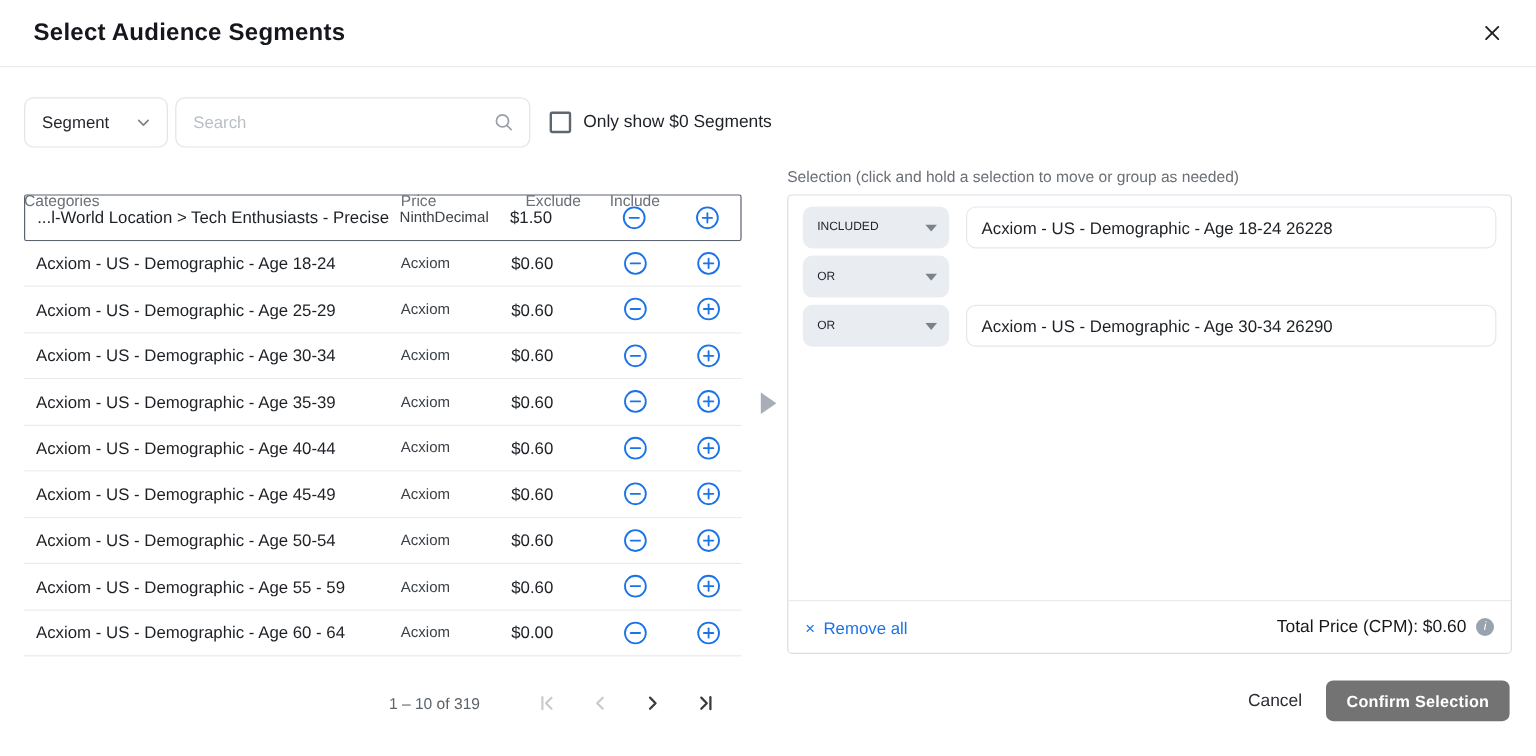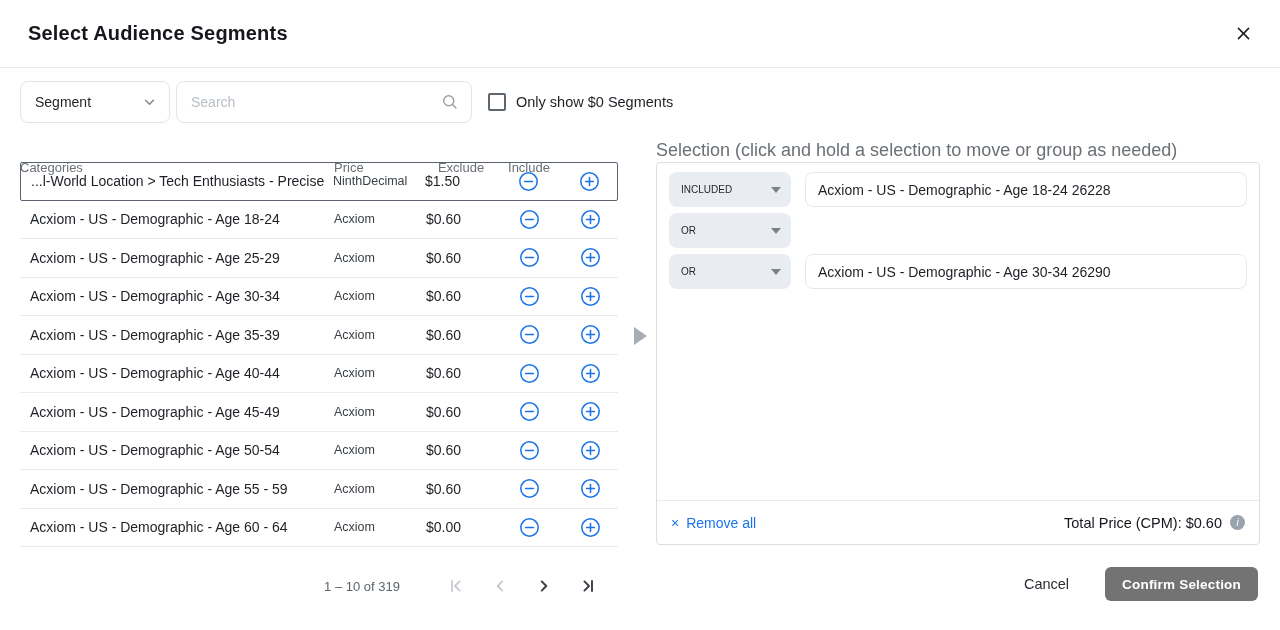--- a/index.html
+++ b/index.html
@@ -7,32 +7,32 @@
   body {
     font-family: "Liberation Sans", sans-serif;
     background: #ffffff;
     color: #1d2025;
     position: relative;
     overflow: hidden;
   }
 
   
   .header {
-    position: absolute; top: 0; left: 0; width: 1280px; height: 68px;
+    position: absolute; top: 0; left: 0; width: 1280px; height: 56px;
     border-bottom: 1px solid #e8eaed;
     display: flex; align-items: center; justify-content: space-between;
     padding: 0 28px;
   }
   .title { font-size: 20px; font-weight: 700; color: #15171c; letter-spacing: .2px; }
   .close-btn { width: 18px; height: 18px; cursor: pointer; display: flex; align-items: center; justify-content: center; }
 
   
   .toolbar { position: absolute; top: 81px; left: 20px; display: flex; align-items: center; }
   .segment-select {
-    width: 150px; height: 42px; border: 1px solid #e2e4e8; border-radius: 8px;
+    width: 120px; height: 42px; border: 1px solid #e2e4e8; border-radius: 8px;
     display: flex; align-items: center; justify-content: space-between;
     padding: 0 14px; font-size: 14px; color: #24272c; margin-right: 6px; cursor: pointer; background:#fff;
   }
   .search-box {
     width: 296px; height: 42px; border: 1px solid #e2e4e8; border-radius: 8px;
     display: flex; align-items: center; padding: 0 12px 0 14px; margin-right: 16px; background:#fff;
   }
   .search-box input { border: none; outline: none; flex: 1; font-size: 14px; font-family: inherit; color: #24272c; background: transparent; }
   .search-box input::placeholder { color: #b9bfc7; }
   .checkbox-row { display: flex; align-items: center; gap: 10px; cursor: pointer; }
@@ -62,21 +62,21 @@
   .panel-arrow {
     position: absolute; left: 634px; top: 327px;
     width: 0; height: 0;
     border-left: 13px solid #a8aeb7;
     border-top: 9px solid transparent;
     border-bottom: 9px solid transparent;
   }
 
   
   .right-panel { position: absolute; top: 140px; left: 656px; width: 604px; }
-  .sel-label { height: 22px; font-size: 18px; color: #6a7076; }
+  .sel-label { height: 22px; font-size: 13px; color: #6a7076; }
   .sel-box { height: 383px; border: 1px solid #d9dee4; border-radius: 4px; position: relative; padding: 9px 12px; background: #fff; }
   .sel-item { display: flex; gap: 14px; margin-bottom: 6px; height: 35px; }
   .op-select {
     width: 122px; background: #e9edf2; border-radius: 8px;
     display: flex; align-items: center; justify-content: space-between;
     padding: 0 10px 0 12px; font-size: 10px; color: #23262b; cursor: pointer; flex: 0 0 122px;
   }
   .sel-name {
     flex: 1; border: 1px solid #e4e8ed; border-radius: 8px;
     display: flex; align-items: center; padding: 0 12px; font-size: 14px; color: #1d2025;
@@ -101,21 +101,21 @@
     position: absolute; top: 570px; left: 20px; width: 598px; height: 32px;
     display: flex; align-items: center; justify-content: flex-end; padding-right: 20px;
   }
   .page-range { font-size: 13px; color: #5d646b; margin-right: 46px; }
   .page-nav { display: flex; align-items: center; gap: 24px; }
   .nav-icon { cursor: pointer; display: flex; }
   .nav-icon svg { width: 20px; height: 20px; display: block; }
   .nav-icon.disabled { cursor: default; }
 
   
-  .footer-actions { position: absolute; top: 567px; right: 22px; display: flex; align-items: center; gap: 36px; height: 34px; }
+  .footer-actions { position: absolute; top: 567px; right: 22px; display: flex; align-items: center; gap: 20px; height: 34px; }
   .cancel-btn { font-size: 14.5px; color: #292d33; cursor: pointer; background: none; border: none; font-family: inherit; }
   .confirm-btn {
     background: #737373; color: #fff; font-size: 13.5px; font-weight: 700;
     border: none; border-radius: 6px; height: 34px; padding: 0 17px;
     display: flex; align-items: center; cursor: pointer; font-family: inherit; letter-spacing: .2px;
   }
 
   .svg-defs { position: absolute; width: 0; height: 0; overflow: hidden; }
 </style>
 </head>

